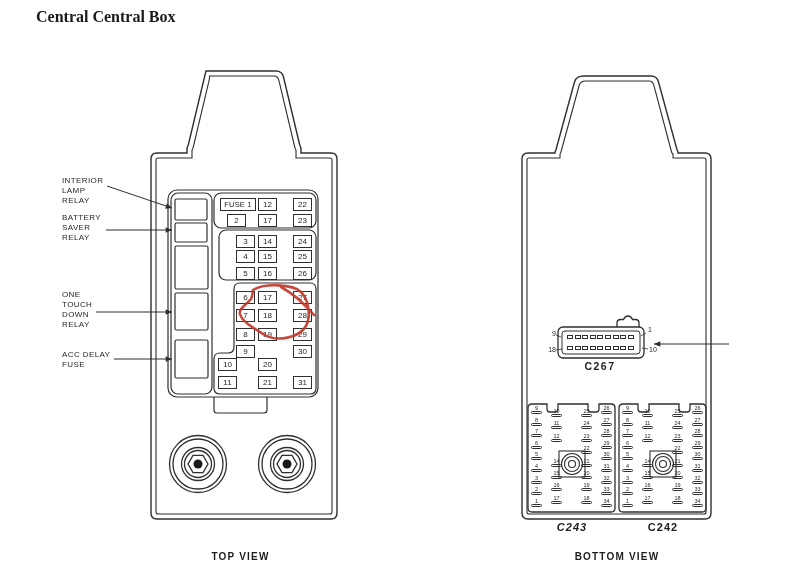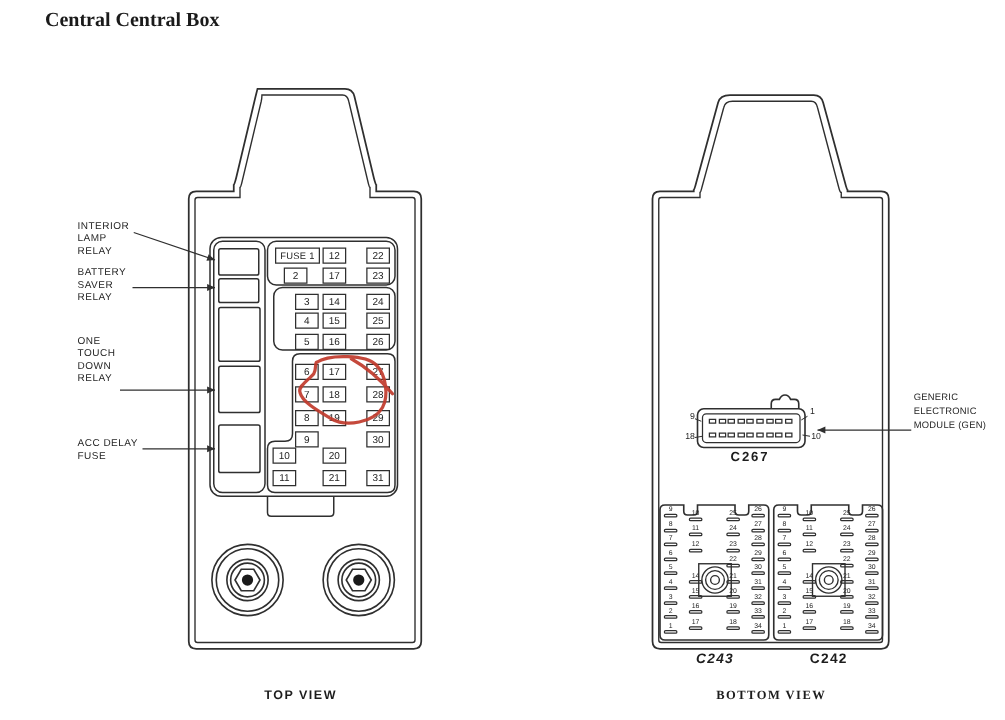--- a/index.html
+++ b/index.html
@@ -8,25 +8,25 @@
   svg.layer{position:absolute;left:0;top:0;}
   #base-svg{z-index:1;}
   #top-svg{z-index:3;pointer-events:none;}
   .txt{position:absolute;z-index:2;}
   #title{left:36px;top:8px;font-family:"Liberation Serif",serif;font-weight:bold;
          font-size:16px;color:#1a1a1a;}
   .relay-label{width:62px;font-size:8px;line-height:10px;letter-spacing:.4px;
                white-space:pre-line;color:#262626;}
   #relay-label-1{left:62px;top:160px;margin-top:16px;}
   #relay-label-2{left:62px;top:213px;}
-  #relay-label-3{left:62px;top:268px;}
+  #relay-label-3{left:62px;top:290px;}
   #relay-label-4{left:62px;top:350px;}
   .caption{font-weight:bold;font-size:10px;letter-spacing:1.2px;text-align:center;color:#1d1d1d;}
   #caption-top{left:183px;top:551px;width:115px;}
-  #caption-bottom{left:558px;top:551px;width:118px;font-family:Liberation Serif, serif;}
+  #caption-bottom{left:558px;top:551px;width:118px;}
   #gen-label{left:731px;top:312px;width:74px;font-size:7.5px;line-height:11px;
              letter-spacing:.2px;white-space:pre-line;color:#262626;}
   #c267-label{left:572px;top:360px;width:56px;text-align:center;font-weight:bold;
               font-size:10.5px;letter-spacing:1.5px;color:#1d1d1d;}
   .c267-pin-label{font-size:7px;color:#262626;}
   #c267-pin-lt{left:544px;top:330px;width:12px;text-align:right;}
   #c267-pin-lb{left:540px;top:346px;width:16px;text-align:right;}
   #c267-pin-rt{left:648px;top:326px;}
   #c267-pin-rb{left:649px;top:346px;}
   .conn-label{font-weight:bold;font-size:11px;letter-spacing:1px;text-align:center;
@@ -146,23 +146,20 @@
   <div id="relay-label-3" class="txt relay-label">ONE
 TOUCH
 DOWN
 RELAY</div>
   <div id="relay-label-4" class="txt relay-label">ACC DELAY
 FUSE</div>
 
   <div id="caption-top" class="txt caption">TOP VIEW</div>
   <div id="caption-bottom" class="txt caption">BOTTOM VIEW</div>
 
-  <div id="gen-label" class="txt">GENERIC
-ELECTRONIC
-MODULE (GEN)</div>
 
   <div id="c267-label" class="txt">C267</div>
   <div id="c267-pin-lt" class="txt c267-pin-label">9</div>
   <div id="c267-pin-lb" class="txt c267-pin-label">18</div>
   <div id="c267-pin-rt" class="txt c267-pin-label">1</div>
   <div id="c267-pin-rb" class="txt c267-pin-label">10</div>
 
   <div id="conn-label-1" class="txt conn-label">C243</div>
   <div id="conn-label-2" class="txt conn-label">C242</div>
 

